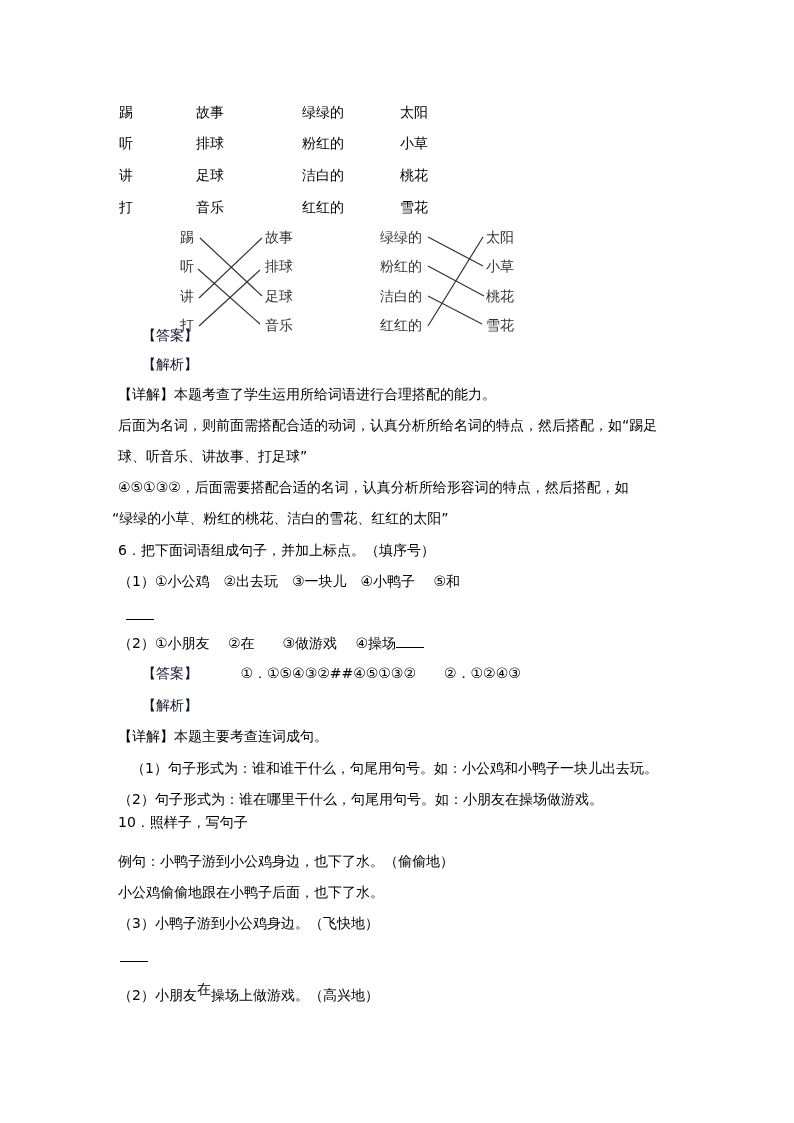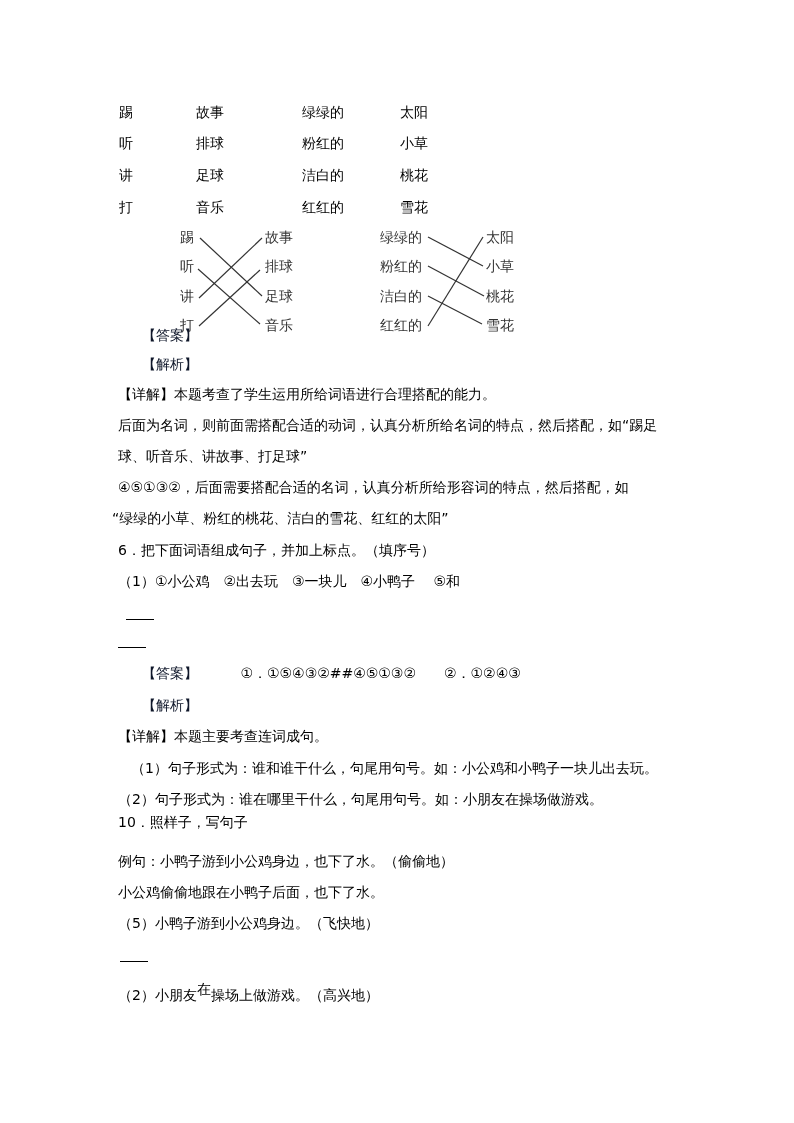--- a/index.html
+++ b/index.html
@@ -81,33 +81,33 @@
 </div>
 <span class="abs" style="left:118px;top:416px">后面为名词，则前面需搭配合适的动词，认真分析所给名词的特点，然后搭配，如“踢足</span>
 <span class="abs" style="left:118px;top:447px">球、听音乐、讲故事、打足球”</span>
 <span class="abs" style="left:118px;top:478px">④⑤①③②，后面需要搭配合适的名词，认真分析所给形容词的特点，然后搭配，如</span>
 <span class="abs" style="left:112px;top:509px">“绿绿的小草、粉红的桃花、洁白的雪花、红红的太阳”</span>
 
 <span class="abs" style="left:118px;top:541px">6．把下面词语组成句子，并加上标点。（填序号）</span>
 <span class="abs" style="left:118px;top:572px">（1）①小公鸡　②出去玩　③一块儿　④小鸭子　 ⑤和</span>
 <span class="abs" style="left:126px;top:606px"><span class="blank"></span></span>
 <div class="abs" style="left:118px;top:634px">
-  <span class="blank"></span>
+  <span>（2）①小朋友　 ②在　　③做游戏　 ④操场</span><span class="blank"></span>
 </div>
 <div class="abs" style="left:118px;top:664px">
   <span class="blue">【答案】</span>
   <span style="margin-left:38px">①．①⑤④③②##④⑤①③②　　②．①②④③</span>
 </div>
 <span class="abs blue" style="left:118px;top:696px">【解析】</span>
 <div class="abs" style="left:118px;top:727px">
   <span>【详解】</span><span>本题主要考查连词成句。</span>
 </div>
 <span class="abs" style="left:131px;top:759px">（1）句子形式为：谁和谁干什么，句尾用句号。如：小公鸡和小鸭子一块儿出去玩。</span>
 <span class="abs" style="left:118px;top:790px">（2）句子形式为：谁在哪里干什么，句尾用句号。如：小朋友在操场做游戏。</span>
 
 <span class="abs" style="left:118px;top:813px">10．照样子，写句子</span>
 <span class="abs" style="left:118px;top:852px">例句：小鸭子游到小公鸡身边，也下了水。（偷偷地）</span>
 <span class="abs" style="left:118px;top:883px">小公鸡偷偷地跟在小鸭子后面，也下了水。</span>
-<span class="abs" style="left:118px;top:914px">（5）小鸭子游到小公鸡身边。（飞快地）</span>
+<span class="abs" style="left:118px;top:914px">（3）小鸭子游到小公鸡身边。（飞快地）</span>
 <span class="abs" style="left:120px;top:948px"><span class="blank"></span></span>
 <div class="abs" style="left:118px;top:986px">
   <span>（2）小朋友</span><span class="raised">在</span><span>操场上做游戏。（高兴地）</span>
 </div>
 
 </body></html>

